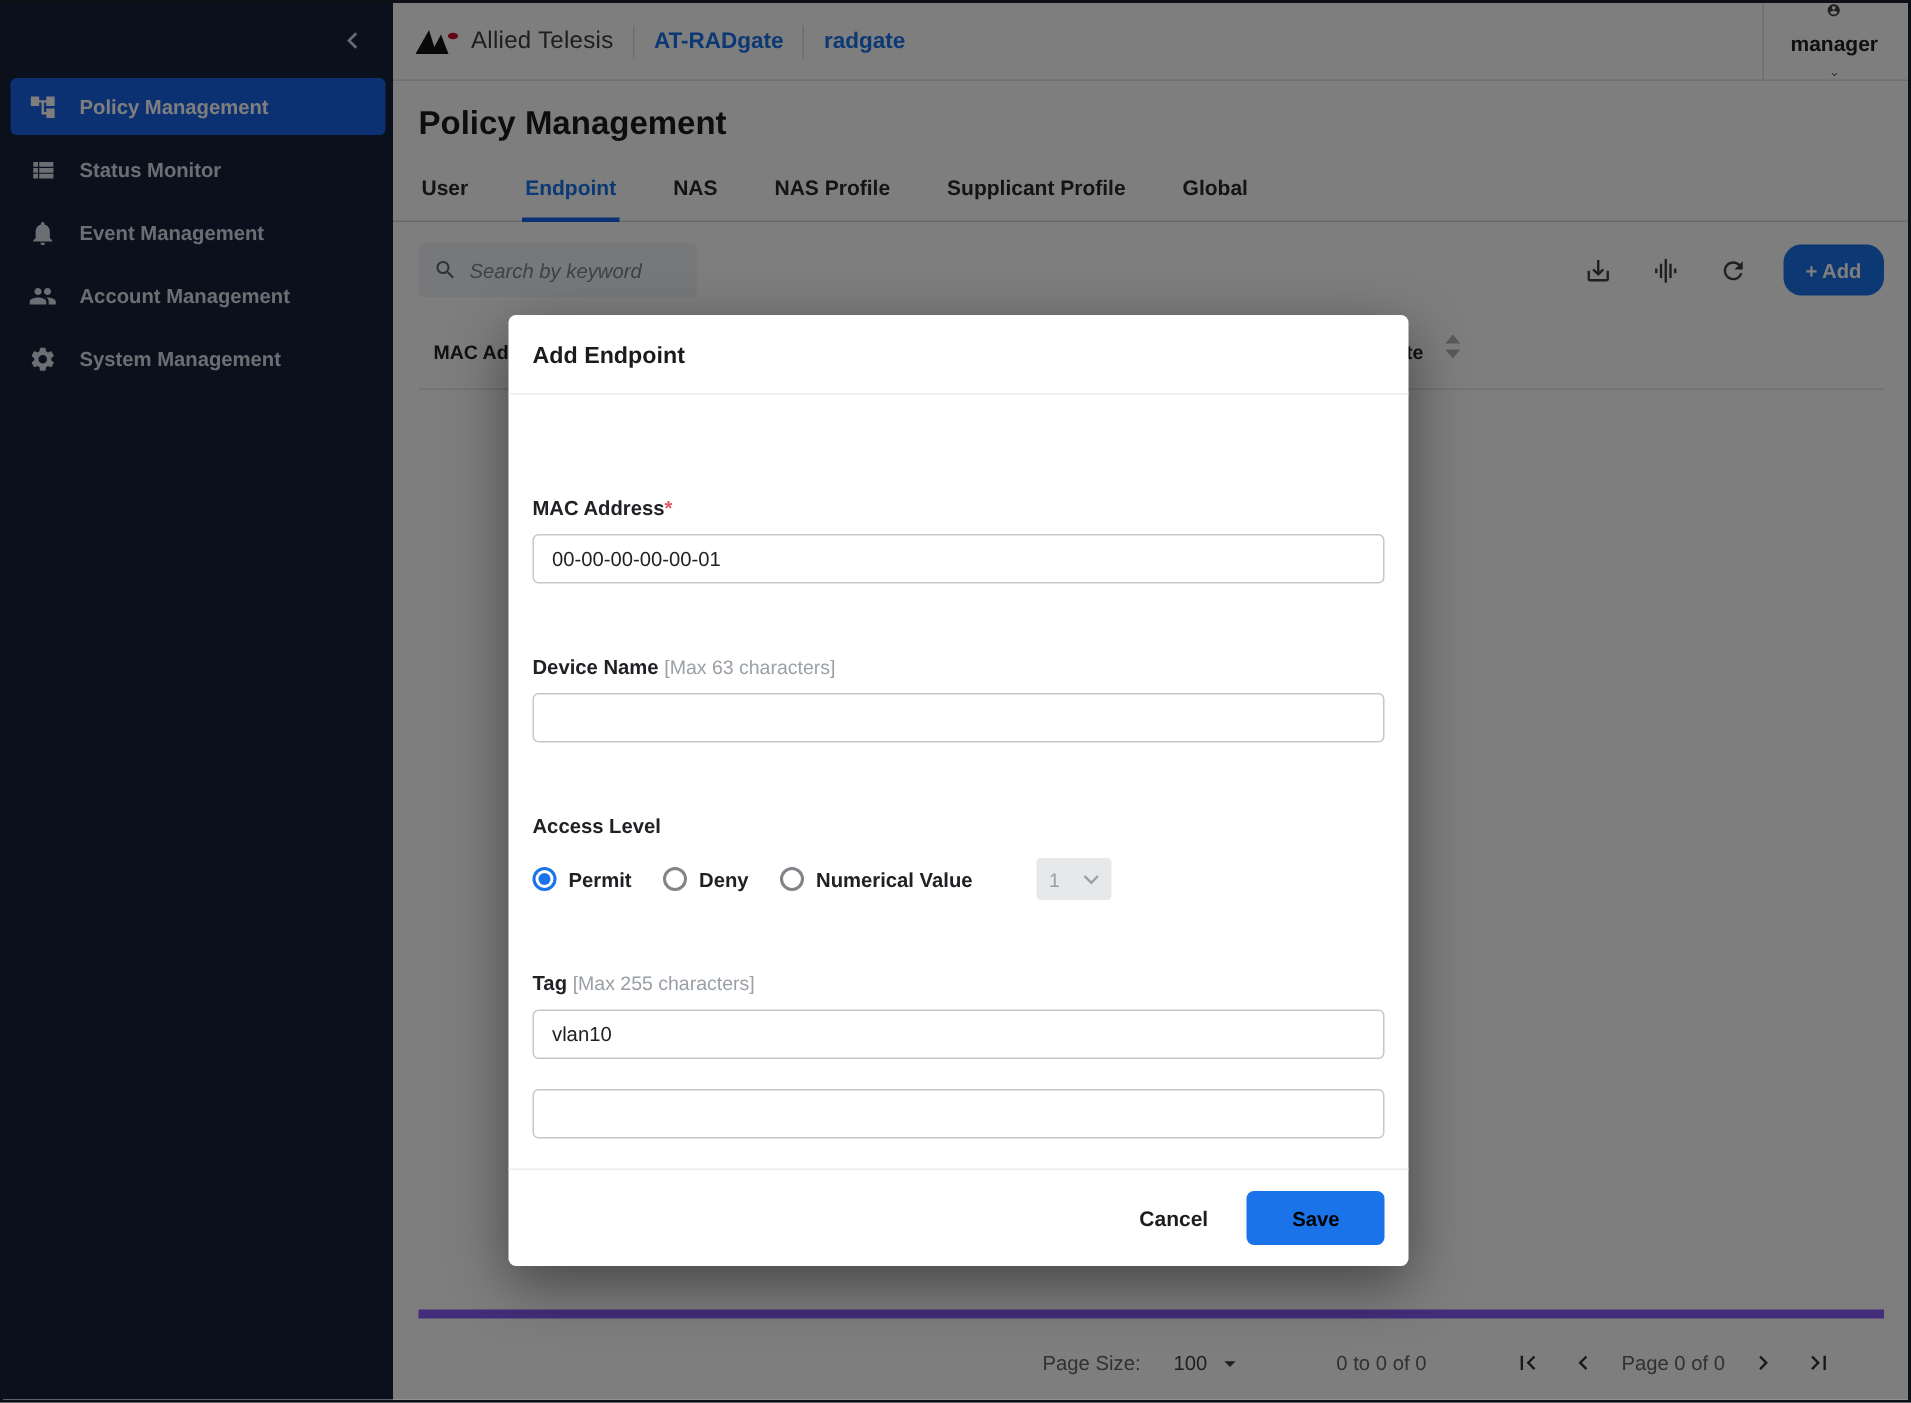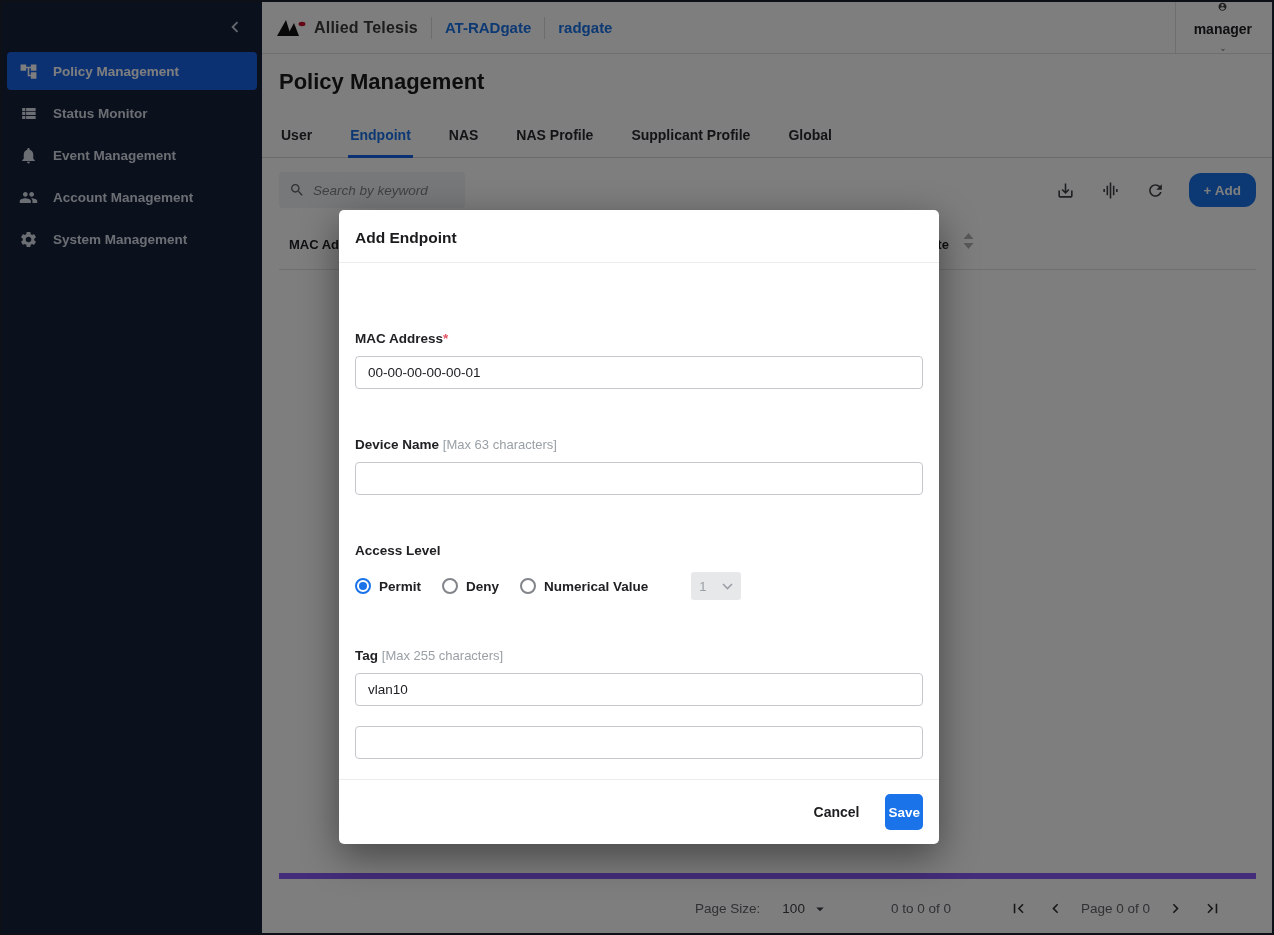--- a/index.html
+++ b/index.html
@@ -13,31 +13,31 @@
   .sidebar { position:absolute; left:0; top:0; bottom:0; width:260px; background:#16213a; z-index:1; }
   .collapse-row { height:50px; display:flex; align-items:center; justify-content:flex-end; padding-right:16px; }
   .collapse-btn { width:22px; height:22px; color:#cdd5e2; cursor:pointer; }
   .nav-item { height:38px; margin:0 5px 4px 5px; border-radius:4px; display:flex; align-items:center; gap:15px; padding:0 12px; color:#d9dfe9; font-size:13.5px; font-weight:600; cursor:pointer; }
   .nav-item.active { background:#1a64e6; color:#ffffff; }
   .nav-item svg { width:19px; height:19px; flex:none; }
   
   .header { position:absolute; left:260px; top:0; right:0; height:52px; background:#fff; border-bottom:1px solid #e0e0e0; display:flex; align-items:center; z-index:1; }
   .logo-wrap { display:flex; align-items:center; gap:13px; padding-left:15px; }
   .brand { display:flex; align-items:center; gap:7px; }
-  .brand-text { font-size:16px; font-weight:700; color:#3b3b3b; letter-spacing:.2px; }
+  .brand-text { font-size:16px; font-weight:400; color:#3b3b3b; letter-spacing:.2px; }
   .vsep { width:1px; height:22px; background:#dcdcdc; }
   .hlink { color:#1a73e8; font-size:15px; font-weight:600; text-decoration:none; cursor:pointer; }
   .user-chip { position:absolute; right:0; top:0; height:100%; display:flex; align-items:center; gap:9px; padding:0 20px 0 18px; border-left:1px solid #e0e0e0; cursor:pointer;flex-direction:column; }
   .user-chip svg.avatar { width:21px; height:21px; color:#424242; }
   .user-name { font-size:14px; font-weight:600; color:#202124; }
   .user-chip svg.caret { width:16px; height:16px; color:#444; }
   
   .main { position:absolute; left:260px; top:52px; right:0; bottom:0; background:#fff; z-index:1; }
   .page-title { padding:15px 17px 0 17px; font-size:22px; font-weight:700; color:#1c1c1e; }
-  .tabs { display:flex; gap:34px; padding:0 17px; margin-top:24px; border-bottom:1px solid #d6d6d6; }
+  .tabs { display:flex; gap:34px; padding:0 17px; margin-top:14px; border-bottom:1px solid #d6d6d6; }
   .tab { padding:8px 2px 12px 2px; font-size:14px; font-weight:600; color:#27292e; border-bottom:3px solid transparent; margin-bottom:-1px; cursor:pointer; }
   .tab.active { color:#1a73e8; border-bottom-color:#1a64e6; }
   .toolbar { display:flex; align-items:center; margin:14px 16px 0 17px; }
   .search-box { width:186px; height:36px; background:#f1f3f4; border-radius:4px; display:flex; align-items:center; gap:8px; padding:0 10px; }
   .search-box svg { width:16px; height:16px; color:#5f6368; flex:none; }
   .search-box input { border:none; background:transparent; outline:none; width:100%; font-style:italic; font-size:13.5px; color:#3c4043; font-family:"Liberation Sans", sans-serif; }
   .search-box input::placeholder { color:#80868b; }
   .toolbar-right { margin-left:auto; display:flex; align-items:center; }
   .tool-icon { width:19px; height:19px; color:#3c4043; cursor:pointer; margin-left:26px; }
   .add-btn { margin-left:24px; background:#1a73e8; color:#fff; font-weight:700; font-size:13.5px; height:34px; padding:0 15px; border:none; border-radius:12px; cursor:pointer; font-family:"Liberation Sans", sans-serif; }
@@ -69,21 +69,21 @@
   .tinput { width:100%; height:33px; border:1px solid #c4c7cc; border-radius:4px; padding:0 12px; font-size:13.5px; color:#202124; font-family:"Liberation Sans", sans-serif; outline:none; }
   .radio-row { display:flex; align-items:center; margin-top:14px; }
   .radio { display:flex; align-items:center; gap:8px; margin-right:21px; font-size:13.5px; font-weight:600; color:#202124; cursor:pointer; }
   .rdot { width:16px; height:16px; border-radius:50%; border:2px solid #818589; position:relative; flex:none; }
   .radio.checked .rdot { border-color:#1a73e8; }
   .radio.checked .rdot::after { content:""; position:absolute; inset:2px; border-radius:50%; background:#1a73e8; }
   .mini-select { margin-left:22px; width:50px; height:28px; background:#e7e8ea; border-radius:3px; display:flex; align-items:center; justify-content:space-between; padding:0 8px; color:#9aa0a6; font-size:13px; cursor:default; }
   .mini-select svg { width:11px; height:7px; }
   .modal-footer { margin-top:20px; border-top:1px solid #ececec; padding:14px 16px; display:flex; justify-content:flex-end; align-items:center; gap:26px; }
   .cancel-btn { background:none; border:none; font-size:14px; font-weight:700; color:#1d1d1f; cursor:pointer; font-family:"Liberation Sans", sans-serif; }
-  .save-btn { background:#1a73e8; border:none; border-radius:5px; color:#ffffff; font-size:13.5px; font-weight:700; height:36px; padding:0 3px; cursor:pointer; font-family:"Liberation Sans", sans-serif; }
+  .save-btn { background:#1a73e8; border:none; border-radius:5px; color:#000000; font-size:13.5px; font-weight:700; height:36px; padding:0 30px; cursor:pointer; font-family:"Liberation Sans", sans-serif; }
 </style>
 </head>
 <body>
 
 <div class="page">
 
   <div class="sidebar">
     <div class="collapse-row">
       <svg class="collapse-btn" viewBox="0 0 24 24" fill="currentColor">
           <path d="M15.41 7.41 14 6l-6 6 6 6 1.41-1.41L10.83 12z"></path>

